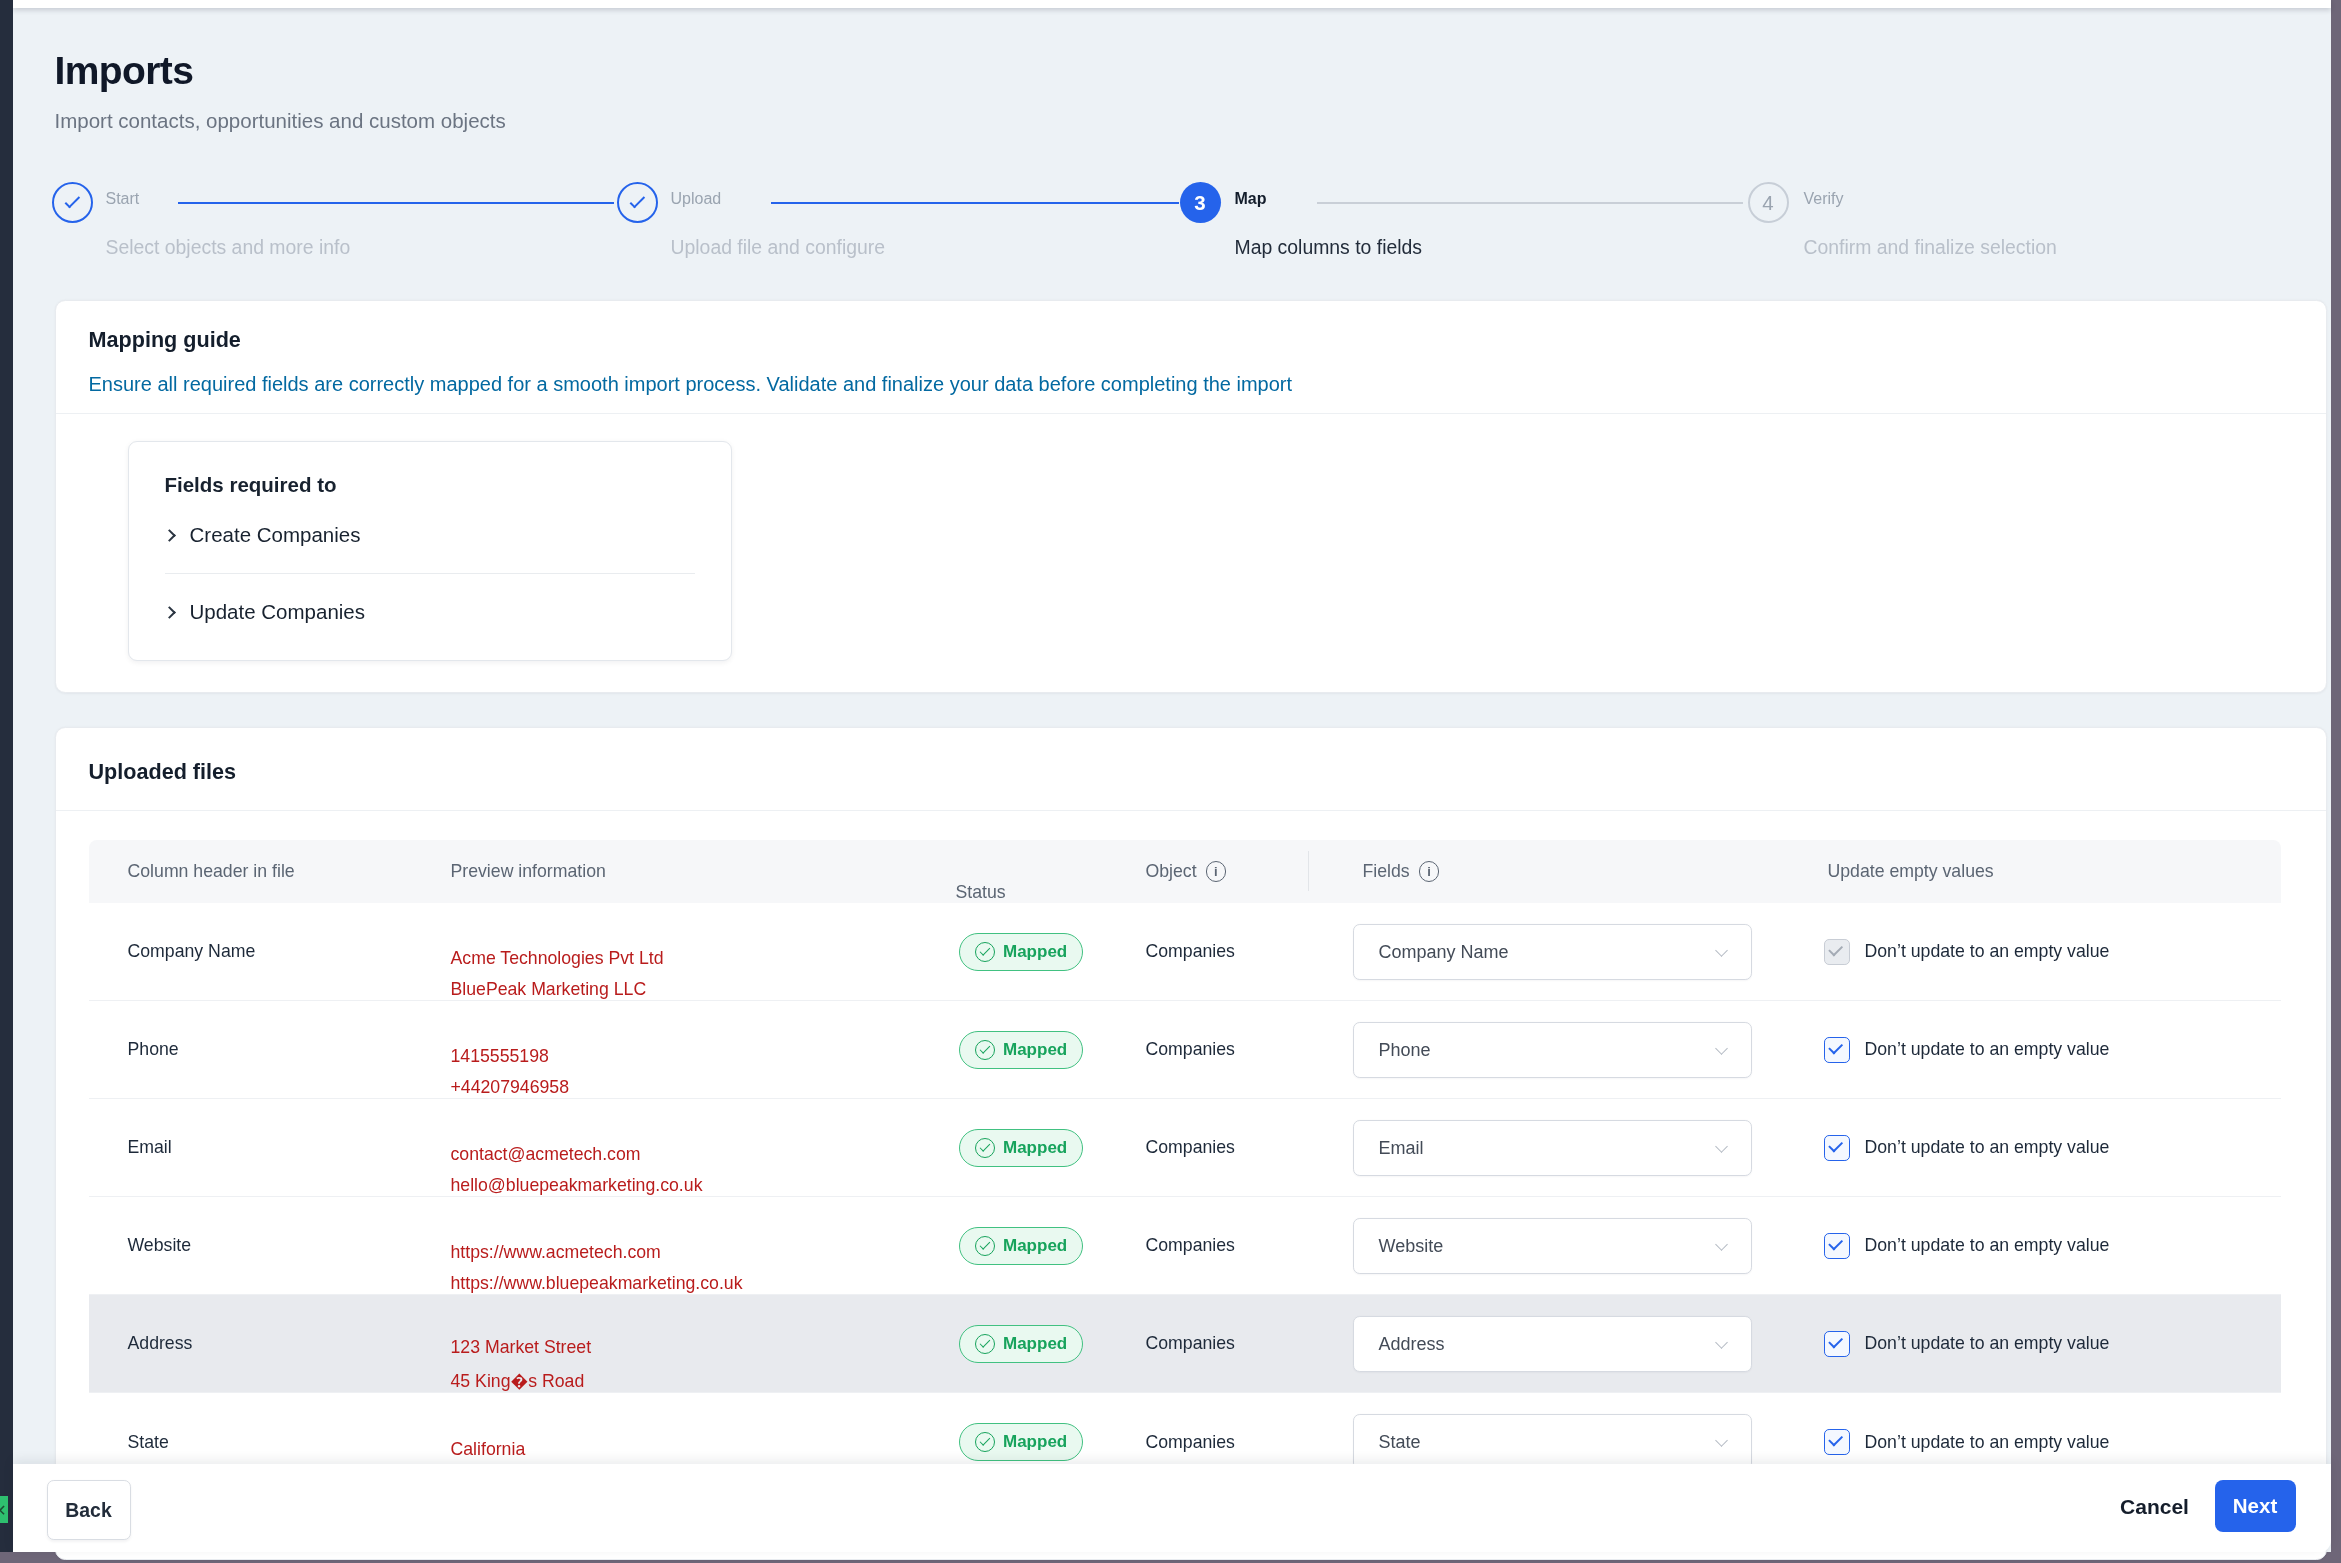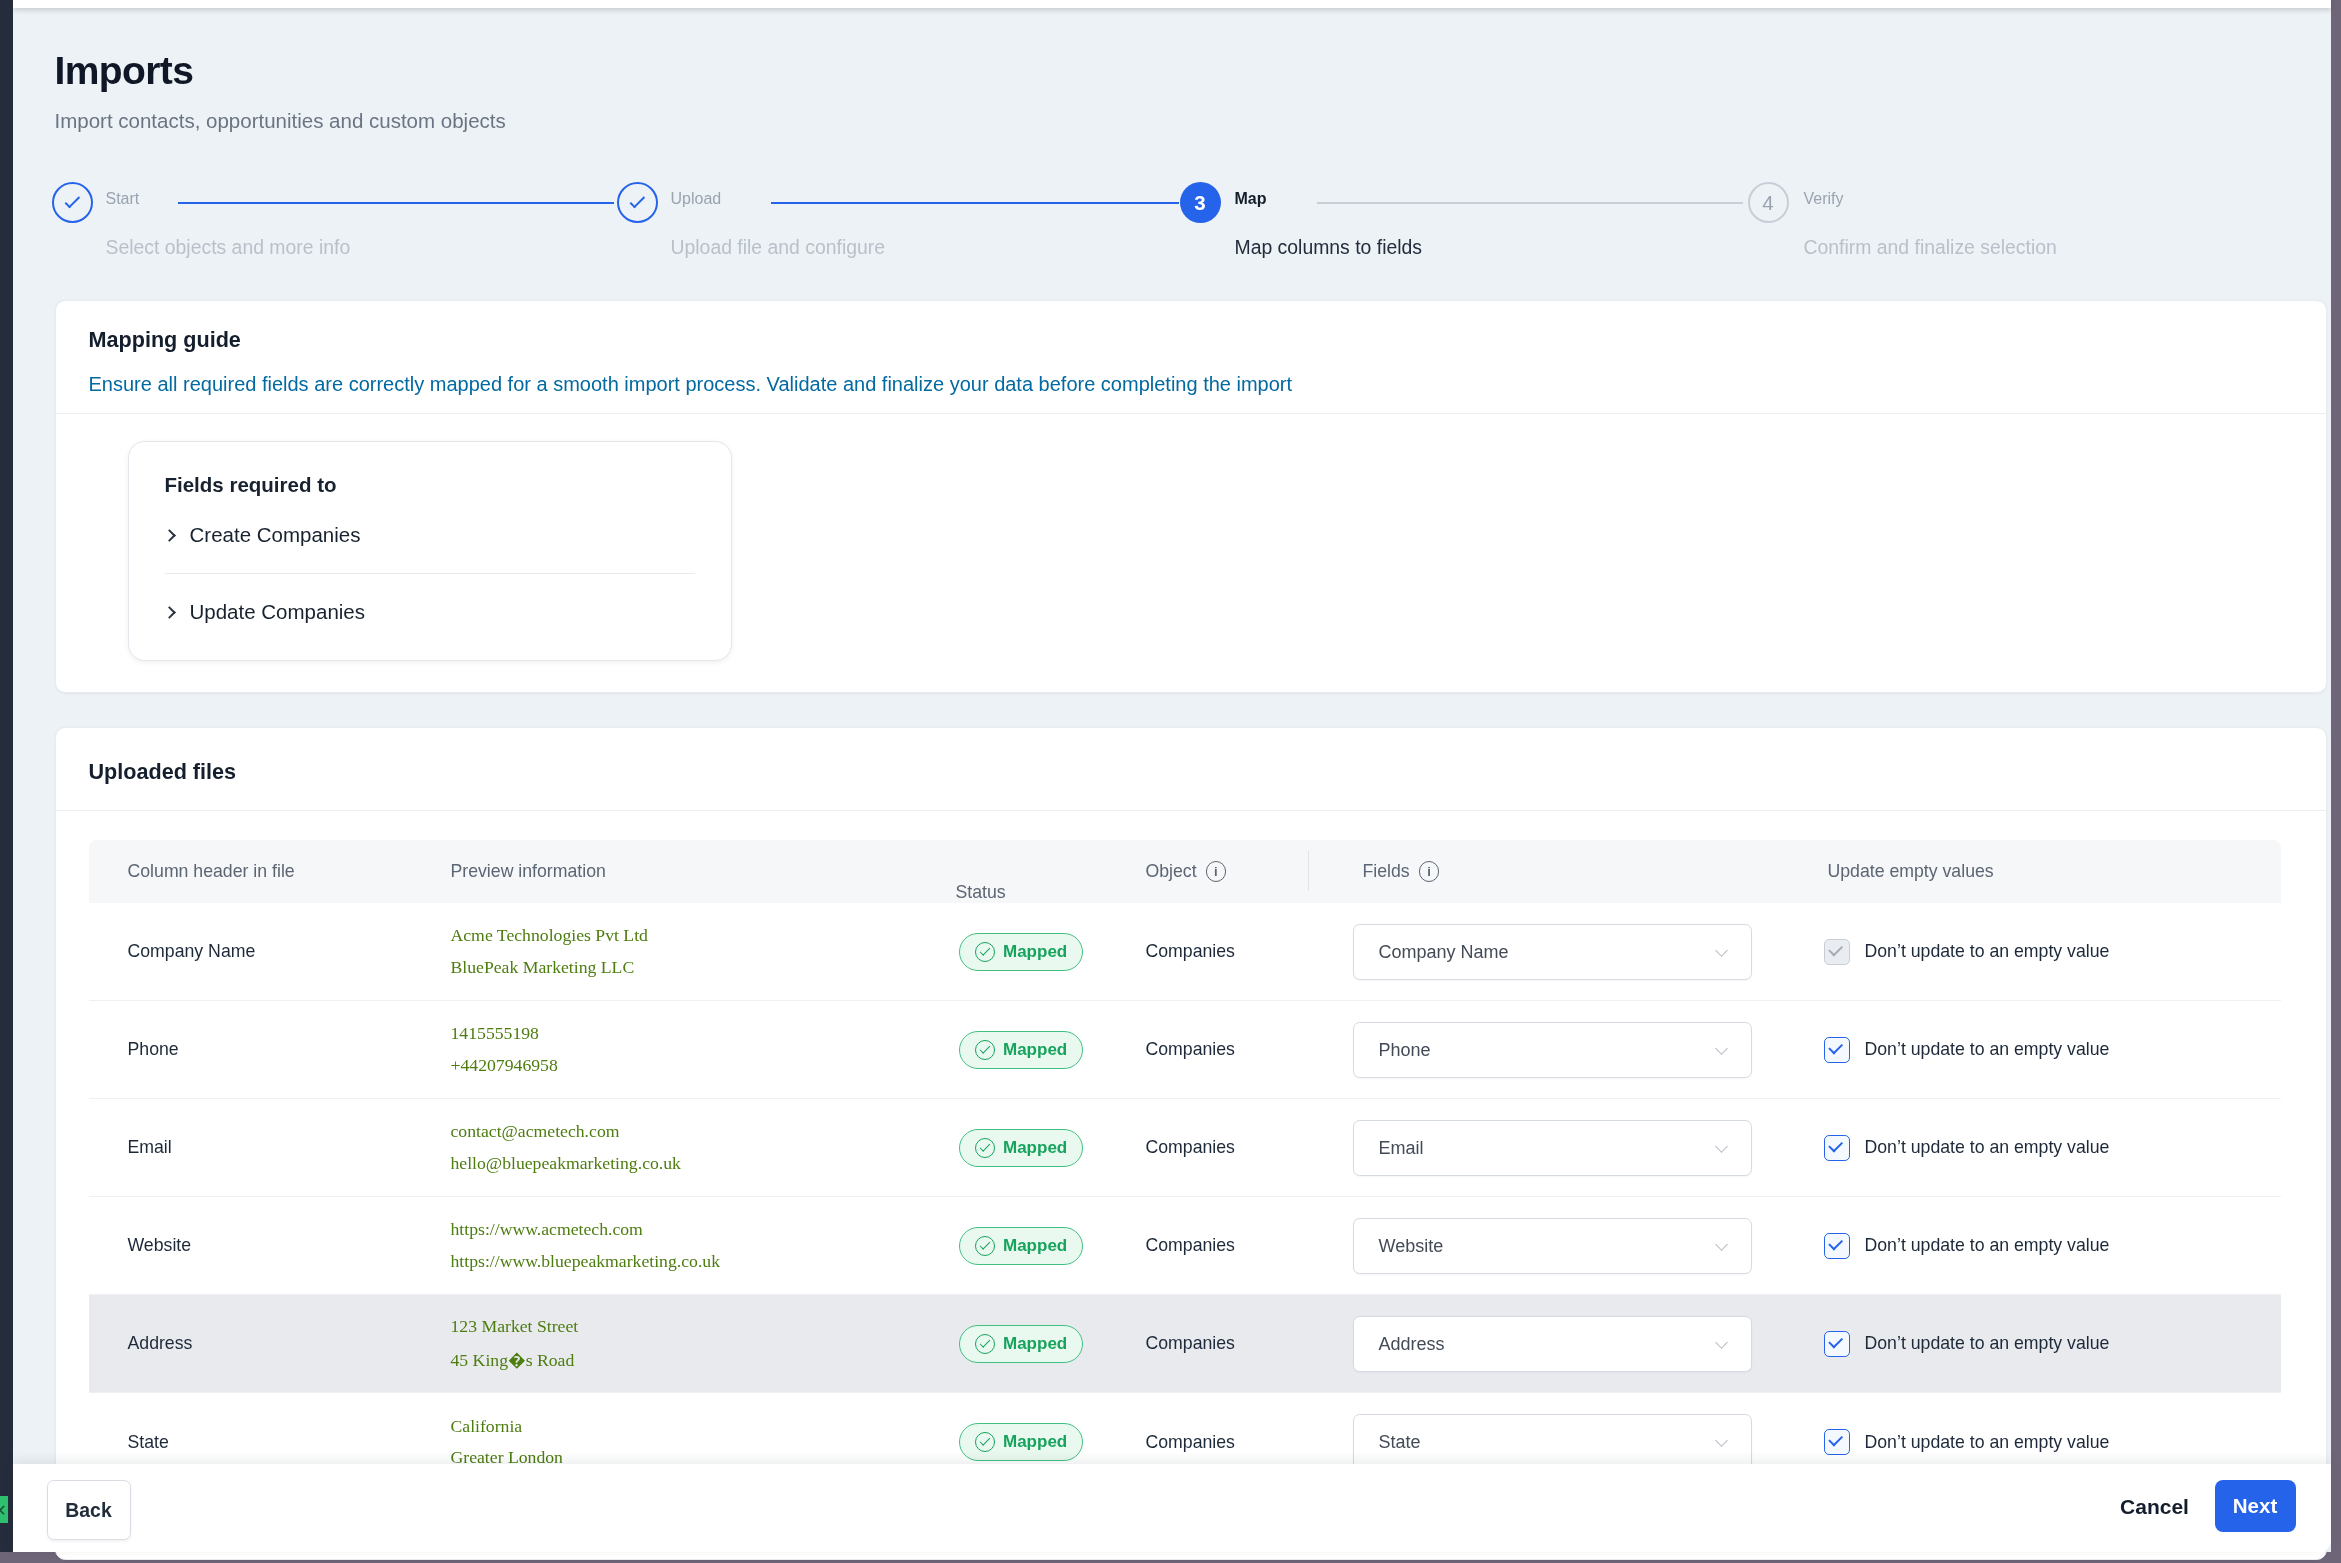--- a/index.html
+++ b/index.html
@@ -34,21 +34,21 @@
   .connector.todo { background:#c9cfd7; }
 
   
   .card { position:absolute; background:#fff; border:0.6px solid #e8ebef; border-radius:10.3px;
           box-shadow:0 0.6px 2.3px rgba(16,24,40,.05); }
   .card1 { left:42px; top:292px; width:2272px; height:393px; }
   .card-title { position:absolute; left:33px; top:26px; font-size:21.6px; font-weight:600; color:#141e2c; }
   .card-desc { position:absolute; left:33px; top:64px; font-size:20px; color:#0369a1;margin-top:8px; }
   .hdivider { position:absolute; left:0; width:100%; height:0.6px; background:#edf0f3; }
   .inner-card { position:absolute; left:72px; top:140px; width:604px; height:220px; background:#fff;
-                border:0.6px solid #e3e7ec; border-radius:17px; box-shadow:0 1.7px 5.7px rgba(16,24,40,.06); }
+                border:0.6px solid #e3e7ec; border-radius:9px; box-shadow:0 1.7px 5.7px rgba(16,24,40,.06); }
   .fields-title { position:absolute; left:36px; top:31px; font-size:20.5px; font-weight:600; color:#18222f; }
   .acc-row { position:absolute; left:36px; right:36px; height:34px; display:flex; align-items:center; gap:16px;
              font-size:20.5px; color:#18222f; cursor:pointer; }
   .acc-row.r1 { top:76px; }
   .acc-row.r2 { top:153px; }
   .chev-right { width:9px; height:9px; border-right:2px solid #2a3441; border-bottom:2px solid #2a3441;
                 transform:rotate(-45deg); flex:0 0 auto; }
   .acc-divider { position:absolute; left:36px; right:36px; top:131px; height:0.6px; background:#e9ecef; }
 
   .card2 { left:42px; top:719px; width:2272px; height:833px; }
@@ -61,21 +61,21 @@
   .info-icon { width:20.5px; height:20.5px; border:1.4px solid #5b6573; border-radius:50%; display:flex;
                align-items:center; justify-content:center; font-size:13px; color:#5b6573; font-weight:600; }
   .vsep { position:absolute; left:1219px; top:11.4px; width:1.1px; height:40px; background:#e2e5e9; }
 
   .trow { position:relative; height:98px; border-bottom:0.6px solid #eef0f3; background:#fff; }
   .trow.highlight { background:#e8eaee; }
   .trow:last-child { border-bottom:none; }
   .cell-label { position:absolute; left:39px; top:0; height:100%; display:flex; align-items:center;
                 font-size:17.7px; color:#1d2939; }
   .cell-preview { position:absolute; left:362px; top:0; height:100%; display:flex; flex-direction:column;
-                  justify-content:center; gap:10.3px; font-size:17.7px; color:#4d7c0f;font-family:Liberation Serif, serif; }
+                  justify-content:flex-end; gap:10.3px; font-size:17.7px; color:#b91c1c; }
   .badge { position:absolute; left:870px; top:30px; height:38px; display:inline-flex; align-items:center;
            gap:8px; padding:17px 15px; border:1.4px solid #41c181; border-radius:19.4px; background:#e9f9f0;
            color:#17a35c; font-size:17px; font-weight:600; }
   .badge-check { width:20.5px; height:20.5px; border:1.4px solid #17a35c; border-radius:50%; position:relative; flex:0 0 auto; }
   .badge-check::after { content:""; position:absolute; left:4.6px; top:5.1px; width:8.5px; height:4px;
                         border-left:1.6px solid #17a35c; border-bottom:1.6px solid #17a35c; transform:rotate(-45deg); }
   .cell-object { position:absolute; left:1057px; top:0; height:100%; display:flex; align-items:center;
                  font-size:17.7px; color:#1d2939; }
   .select { position:absolute; left:1264px; top:21px; width:399px; height:56px; background:#fff;
             border:0.9px solid #d6dae1; border-radius:6.8px; display:flex; align-items:center;

